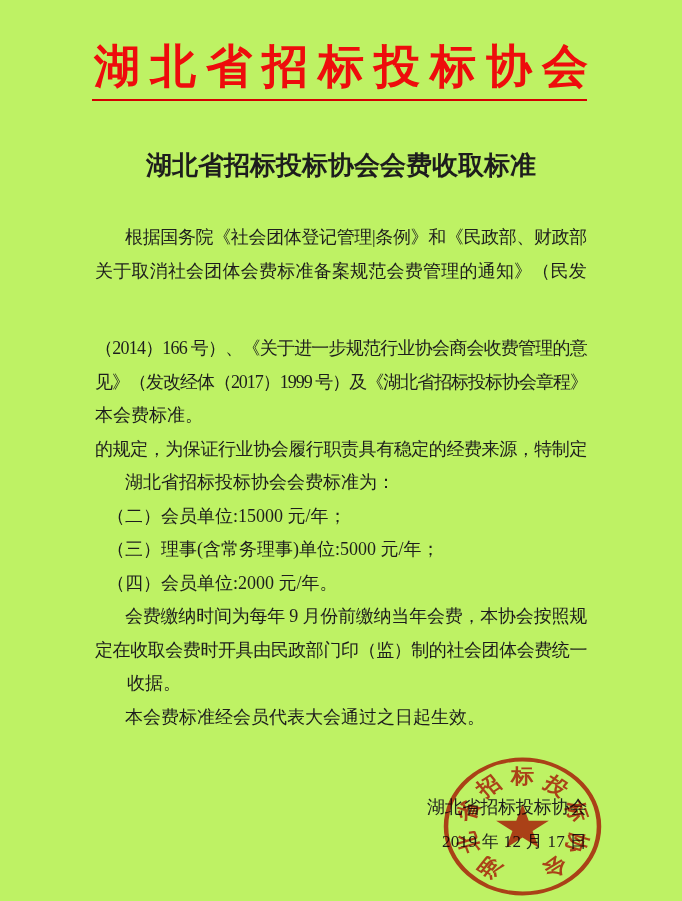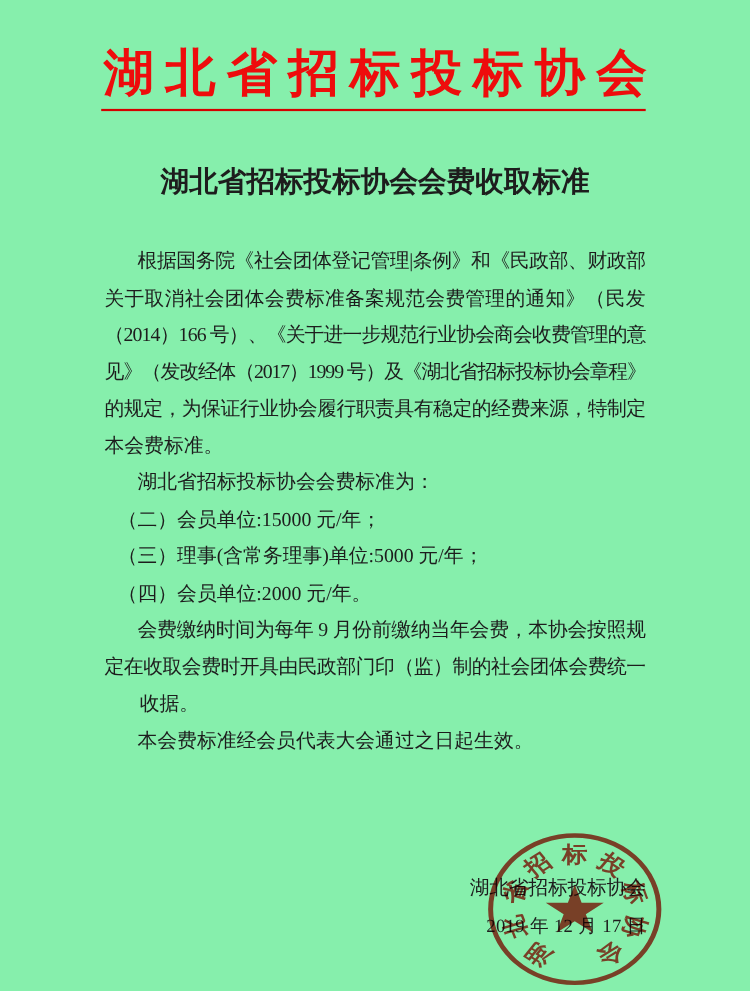--- a/index.html
+++ b/index.html
@@ -1,21 +1,21 @@
 <!DOCTYPE html>
 <html><head>
 <meta charset="utf-8">
 <style>
   html, body { margin: 0; padding: 0; background: #ffffff; }
   #page {
     position: relative;
     width: 682px;
     height: 901px;
     margin: 0 auto;
-    background: #86efac;
+    background: #bef264;
     overflow: hidden;
     font-family: "Liberation Serif", "DejaVu Serif", serif;
     color: #1d1d1d;
   }
   #letterhead-title {
     position: absolute;
     top: 42px; left: 0; right: 0;
     text-align: center;
     font-size: 46px;
     font-weight: bold;
@@ -78,24 +78,24 @@
 
   <div id="letterhead-title" style="color: rgb(238, 12, 12);">湖北省招标投标协会</div>
 
   <div id="letterhead-divider" style="background: rgb(212, 0, 0);"></div>
 
   <div id="document-title" style="color: rgb(29, 29, 29);">湖北省招标投标协会会费收取标准</div>
 
   <div id="document-body">
       <div class="body-line" style="padding-left: 30px;"><span style="letter-spacing: -0.355903px;">根据国务院《社会团体登记管理|条例》和《民政部、财政部</span></div>
       <div class="body-line" style="padding-left: 0px;"><span style="letter-spacing: 0.222222px;">关于取消社会团体会费标准备案规范会费管理的通知》（民发</span></div>
-      <div class="body-line" style="padding-left: 0px;"><span style="letter-spacing: -0.772727px;">（2014）166 号）、《关于进一步规范行业协会商会收费管理的意</span></div>
+      <div class="body-line" style="padding-left: 0px; margin-top: 44px;"><span style="letter-spacing: -0.772727px;">（2014）166 号）、《关于进一步规范行业协会商会收费管理的意</span></div>
       <div class="body-line" style="padding-left: 0px;"><span style="letter-spacing: -1.01471px;">见》（发改经体（2017）1999 号）及《湖北省招标投标协会章程》</span></div>
+      <div class="body-line" style="padding-left: 0px;"><span>本会费标准。</span></div>
       <div class="body-line" style="padding-left: 0px;"><span style="letter-spacing: -0.428571px;">的规定，为保证行业协会履行职责具有稳定的经费来源，特制定</span></div>
-      <div class="body-line" style="padding-left: 0px;"><span>本会费标准。</span></div>
       <div class="body-line" style="padding-left: 30px;"><span>湖北省招标投标协会会费标准为：</span></div>
       <div class="body-line" style="padding-left: 12px;"><span>（二）会员单位:15000 元/年；</span></div>
       <div class="body-line" style="padding-left: 12px;"><span>（三）理事(含常务理事)单位:5000 元/年；</span></div>
       <div class="body-line" style="padding-left: 12px;"><span>（四）会员单位:2000 元/年。</span></div>
       <div class="body-line" style="padding-left: 30px;"><span style="letter-spacing: -0.214286px;">会费缴纳时间为每年 9 月份前缴纳当年会费，本协会按照规</span></div>
       <div class="body-line" style="padding-left: 0px;"><span style="letter-spacing: -0.428571px;">定在收取会费时开具由民政部门印（监）制的社会团体会费统一</span></div>
       <div class="body-line" style="padding-left: 0px; margin-left: 32px;"><span>收据。</span></div>
       <div class="body-line" style="padding-left: 30px;"><span>本会费标准经会员代表大会通过之日起生效。</span></div>
     </div>
 

